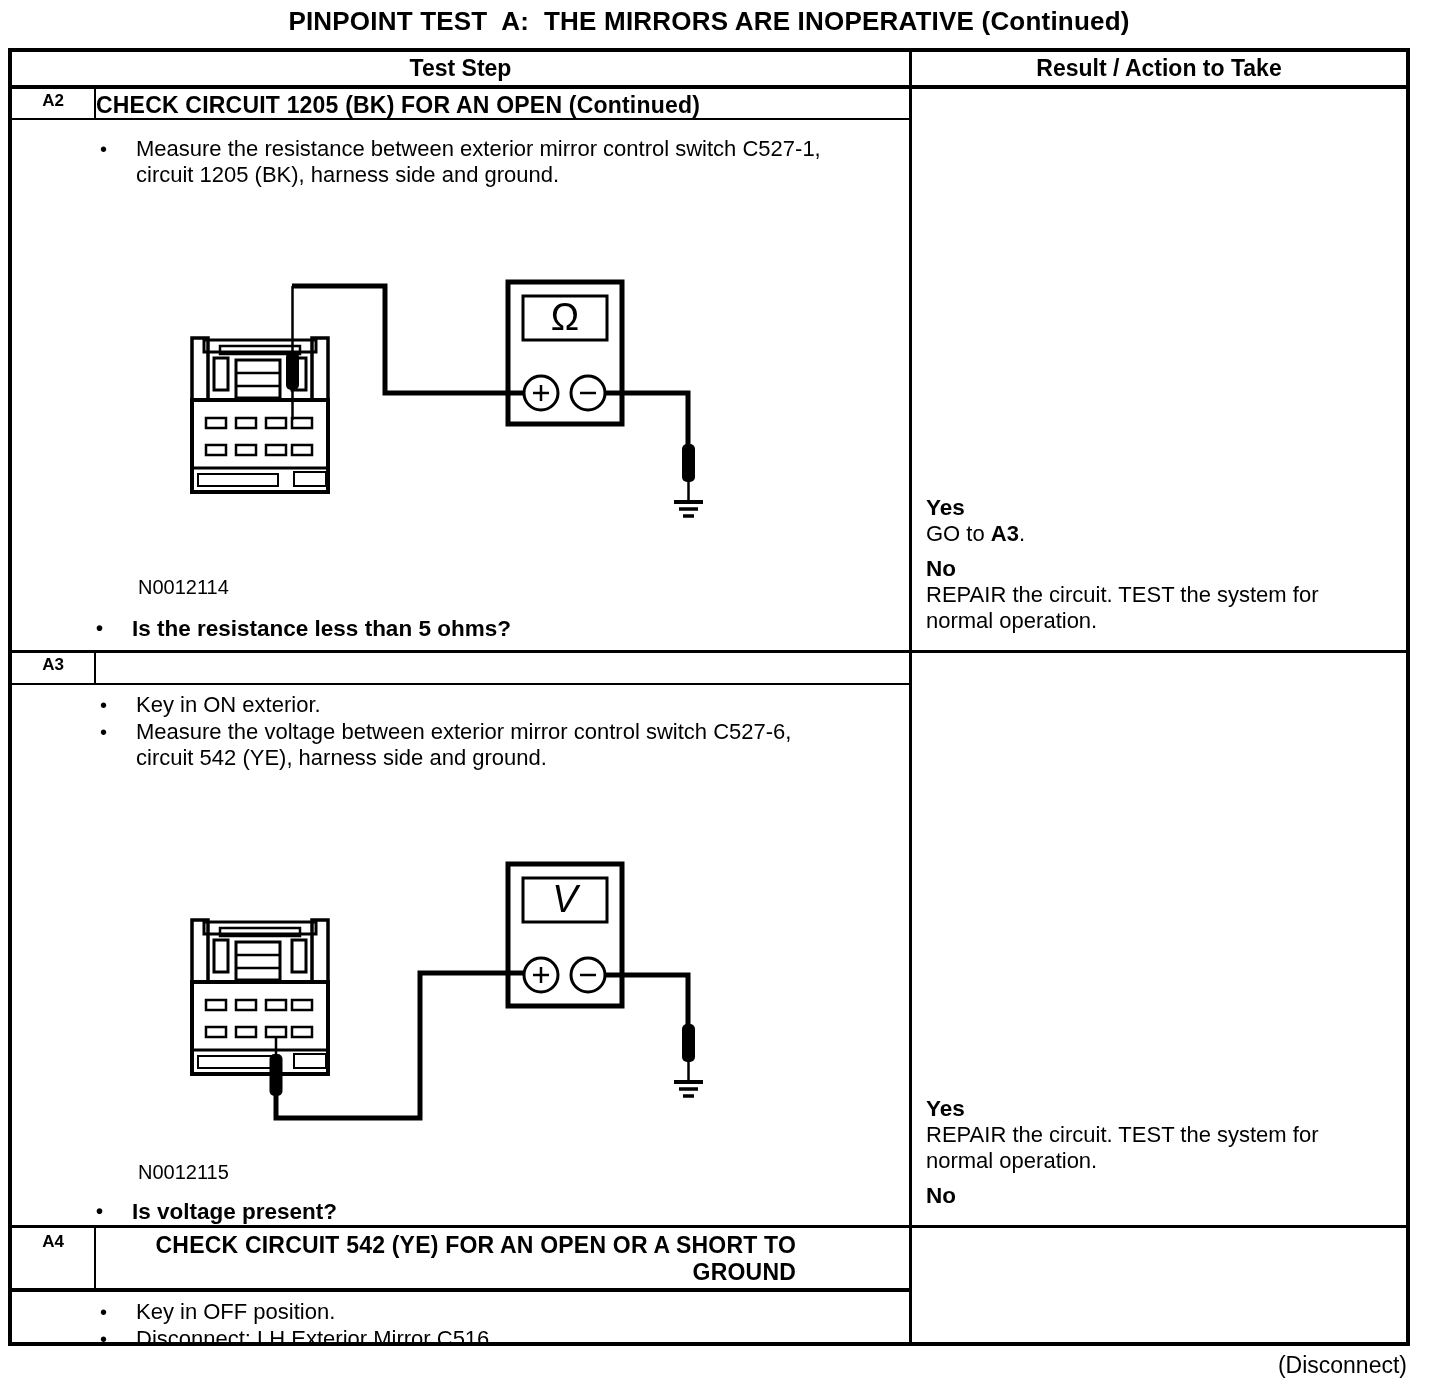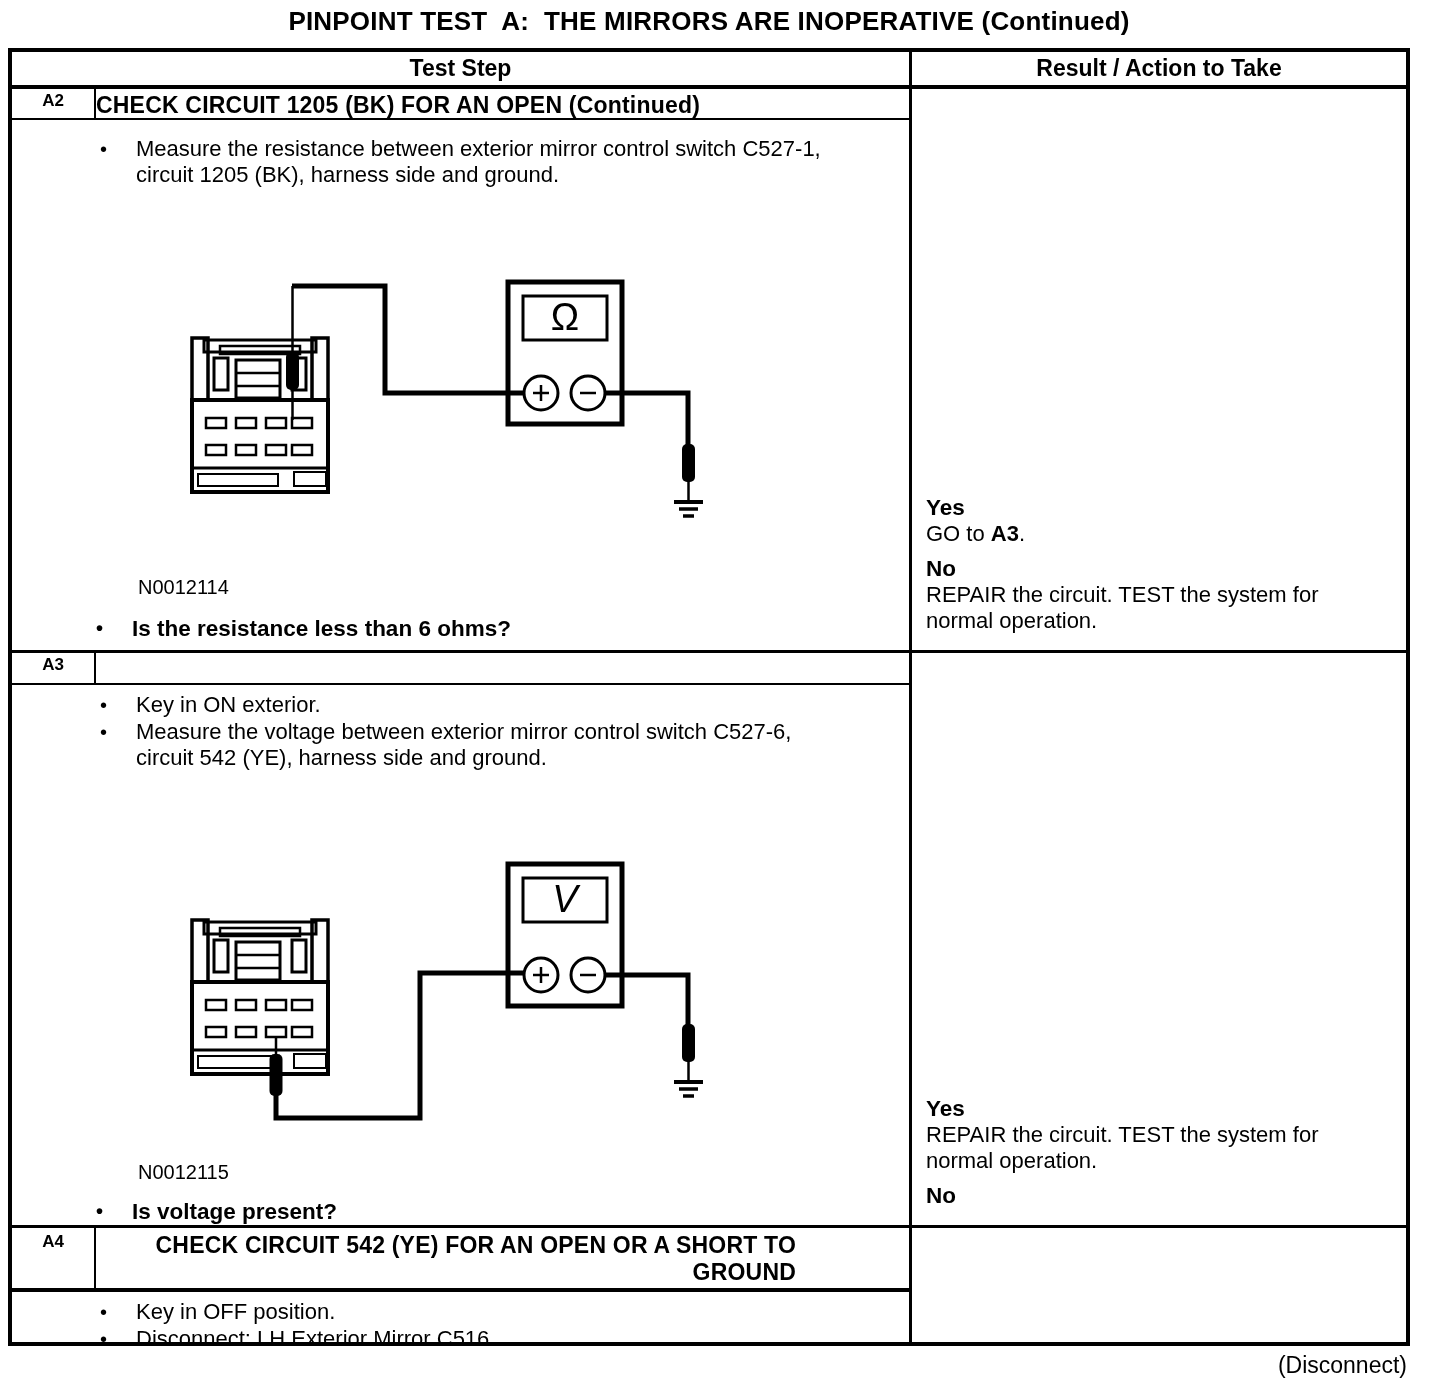--- a/index.html
+++ b/index.html
@@ -135,21 +135,21 @@
       <line class="ln" x1="492" y1="222" x2="521" y2="222" stroke-width="4"></line>
       <line class="ln" x1="497" y1="229" x2="516" y2="229" stroke-width="3.5"></line>
       <line class="ln" x1="501" y1="236" x2="512" y2="236" stroke-width="3.5"></line>
     </g>
   </svg>
 
   <div class="fig-label" style="top:524px;">N0012114</div>
 
   <div class="question" style="top:563px;">
     <span class="q-dot">•</span>
-    <span class="q-txt">Is the resistance less than 6 ohms?</span>
+    <span class="q-txt">Is the resistance less than 5 ohms?</span>
   </div>
 
   <div class="result-cell" style="top:37px;height:561px;">
     <div class="result-group">
       <div class="answer">Yes</div>
       <div class="action"><span>GO to </span><b>A3</b><span>.</span></div>
     </div>
     <div class="result-group">
       <div class="answer">No</div>
       <div class="action"><span>REPAIR the circuit. TEST the system for normal operation.</span><b></b><span></span></div>

